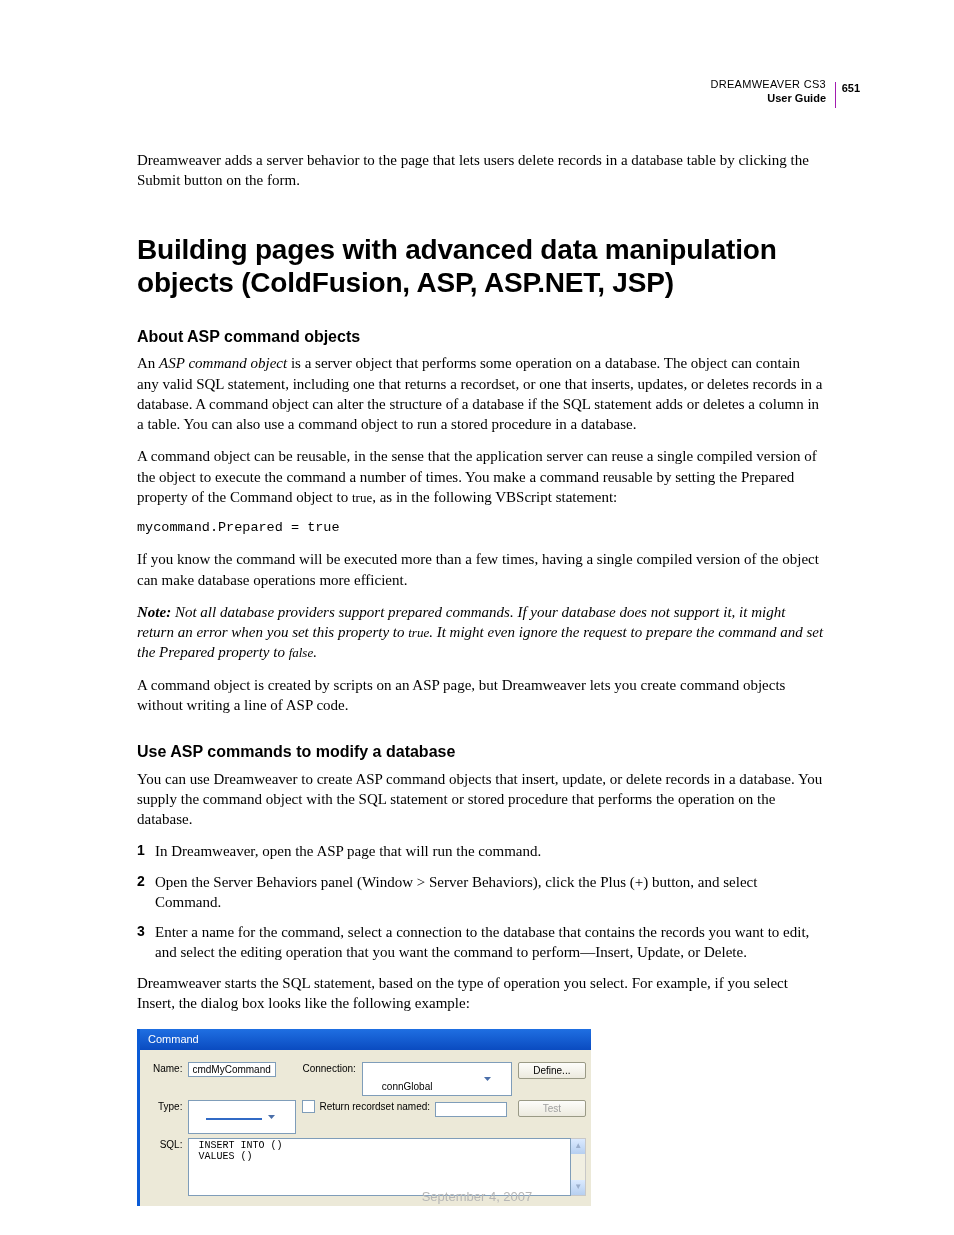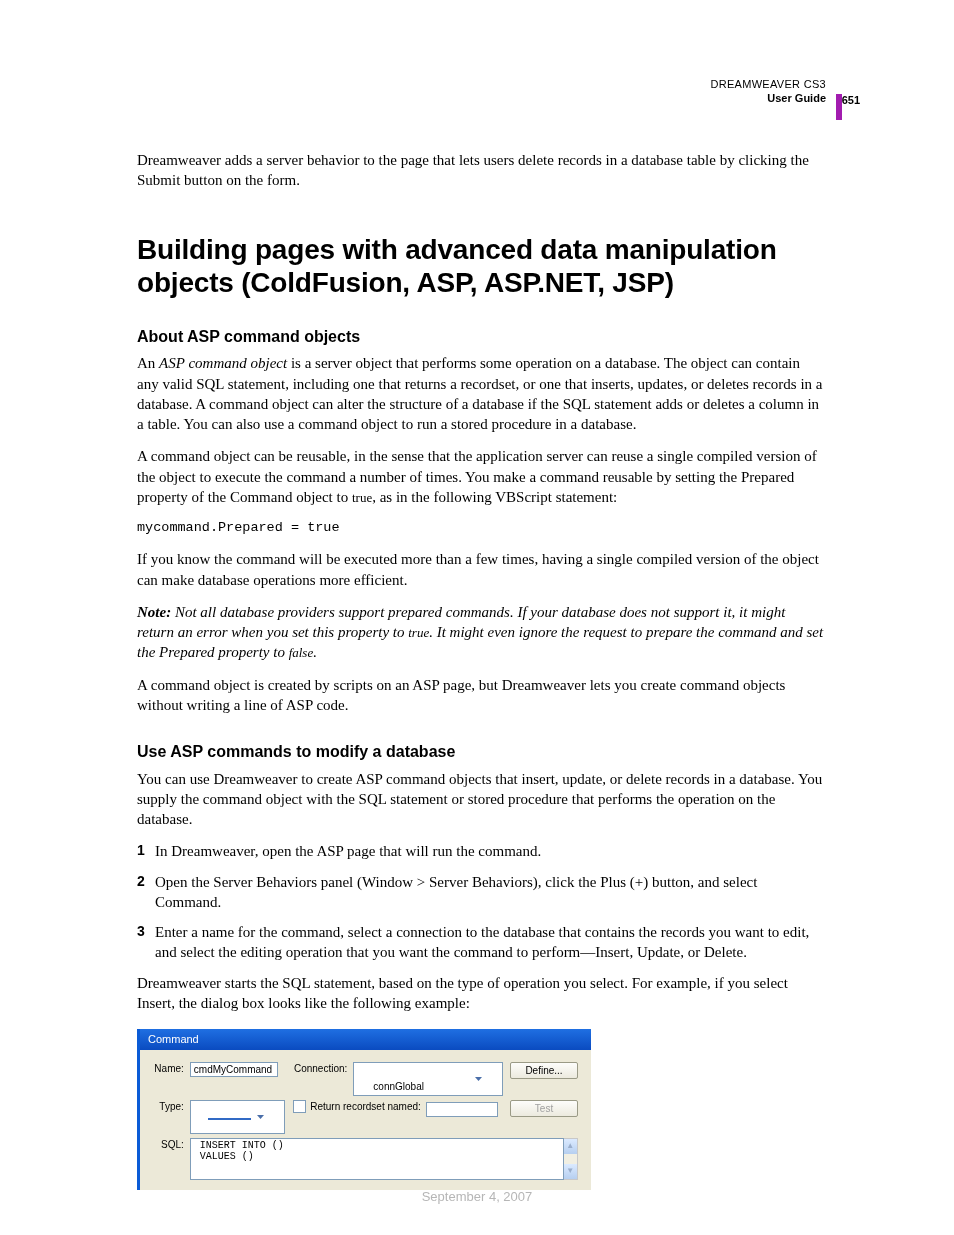--- a/index.html
+++ b/index.html
@@ -24,24 +24,25 @@
     text-align: right;
     font-family: "Myriad Pro", "Segoe UI", Arial, sans-serif;
     font-size: 11px;
     line-height: 1.25;
   }
   .header .line1 { letter-spacing: 0.3px; }
   .header .guide { font-weight: 700; }
   .header .page-num {
     position: absolute;
     right: -34px;
-    top: 16px;
+    top: 4px;
     font-weight: 700;
     font-size: 11px;
-    border-left: 6px solid #a21caf;
+    padding-left: 6px;
+    border-left: 1px solid #a21caf;
     height: 26px;
     display: flex;
     align-items: flex-start;
   }
   .content {
     position: absolute;
     left: 137px;
     right: 130px;
     top: 150px;
   }
@@ -167,21 +168,21 @@
   }
   .dialog .btn.disabled { color: #a0a0a0; }
   .dialog .checkbox {
     display: inline-flex; align-items: center; gap: 4px;
   }
   .dialog .checkbox .box {
     width: 11px; height: 11px; border: 1px solid #7f9db9; background: #fff;
   }
   .dialog textarea {
     width: 100%;
-    height: 42px;
+    height: 58px;
     resize: none;
     font-family: "Courier New", monospace;
     font-size: 10px;
     overflow: hidden;
     padding-left: 9px;
   }
   .sql-wrap {
     display: flex;
     gap: 0;
   }
@@ -273,21 +274,21 @@
                 </span>
               </div>
             </td>
             <td style="width:72px; text-align:right;">
               <span class="btn">Define...</span>
             </td>
           </tr>
           <tr>
             <td class="lbl">Type:</td>
             <td>
-              <div class="combo sel" style="width:95px;">
+              <div class="combo sel" style="width:108px;">
                 <span class="combo-text">Insert</span>
                 <span class="combo-btn">
                   <svg class="chev-down-svg" viewBox="0 0 7 4">
                         <path d="M0 0 L3.5 4 L7 0 Z" fill="currentColor"></path>
                       </svg>
                 </span>
               </div>
             </td>
             <td colspan="2">
               <span class="checkbox">

